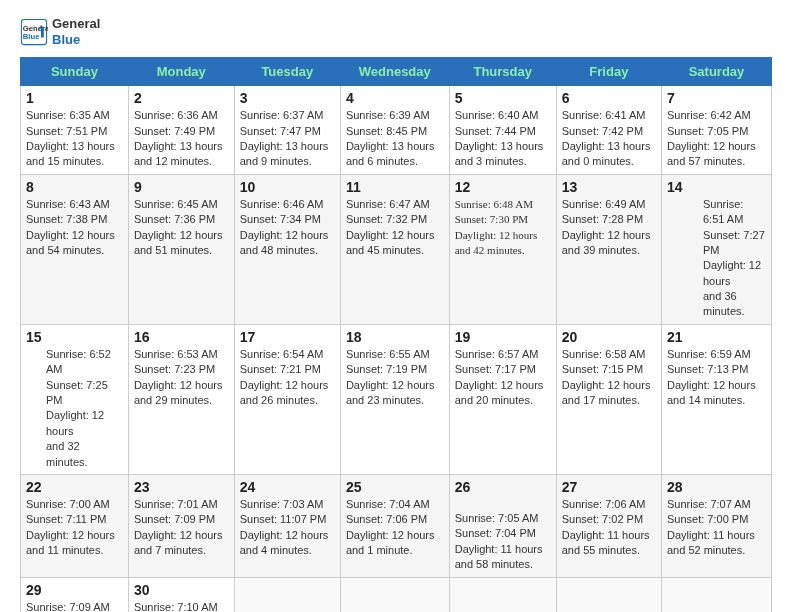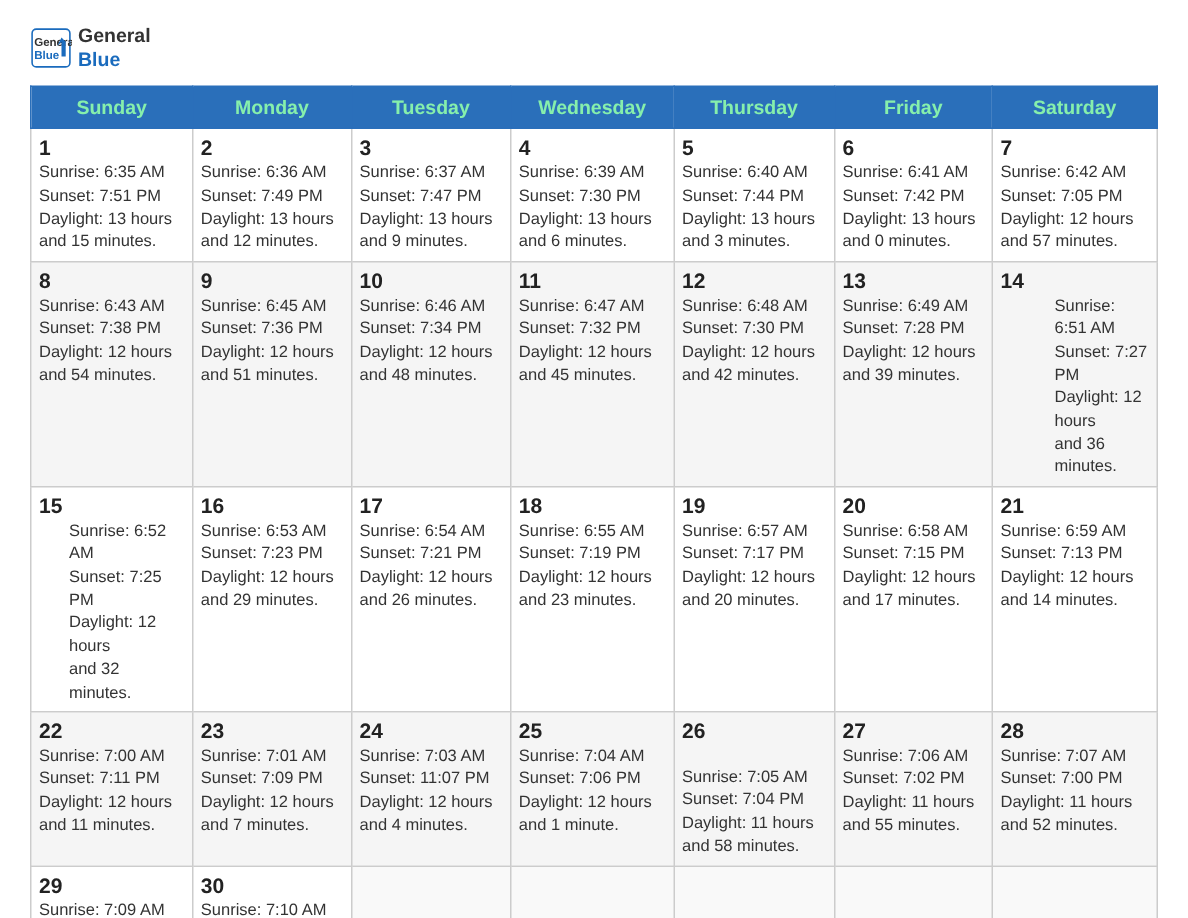--- a/index.html
+++ b/index.html
@@ -140,21 +140,21 @@
           <td>
             <span class="day-num">3</span>
             <div class="day-info" style="white-space: pre-line;">Sunrise: 6:37 AM
 Sunset: 7:47 PM
 Daylight: 13 hours
 and 9 minutes.</div>
           </td>
           <td>
             <span class="day-num">4</span>
             <div class="day-info" style="white-space: pre-line;">Sunrise: 6:39 AM
-Sunset: 7:30 PM
+Sunset: 8:45 PM
 Daylight: 13 hours
 and 6 minutes.</div>
           </td>
           <td>
             <span class="day-num">5</span>
             <div class="day-info" style="white-space: pre-line;">Sunrise: 6:40 AM
 Sunset: 7:44 PM
 Daylight: 13 hours
 and 3 minutes.</div>
           </td>
@@ -197,21 +197,21 @@
           </td>
           <td>
             <span class="day-num">11</span>
             <div class="day-info" style="white-space: pre-line;">Sunrise: 6:47 AM
 Sunset: 7:32 PM
 Daylight: 12 hours
 and 45 minutes.</div>
           </td>
           <td>
             <span class="day-num">12</span>
-            <div class="day-info" style="white-space: pre-line;">Sunrise: 6:48 AM
+            <div class="day-info" style="white-space: pre-line; font-family: Liberation Serif, serif;">Sunrise: 6:48 AM
 Sunset: 7:30 PM
 Daylight: 12 hours
 and 42 minutes.</div>
           </td>
           <td>
             <span class="day-num">13</span>
             <div class="day-info" style="white-space: pre-line;">Sunrise: 6:49 AM
 Sunset: 7:28 PM
 Daylight: 12 hours
 and 39 minutes.</div>

